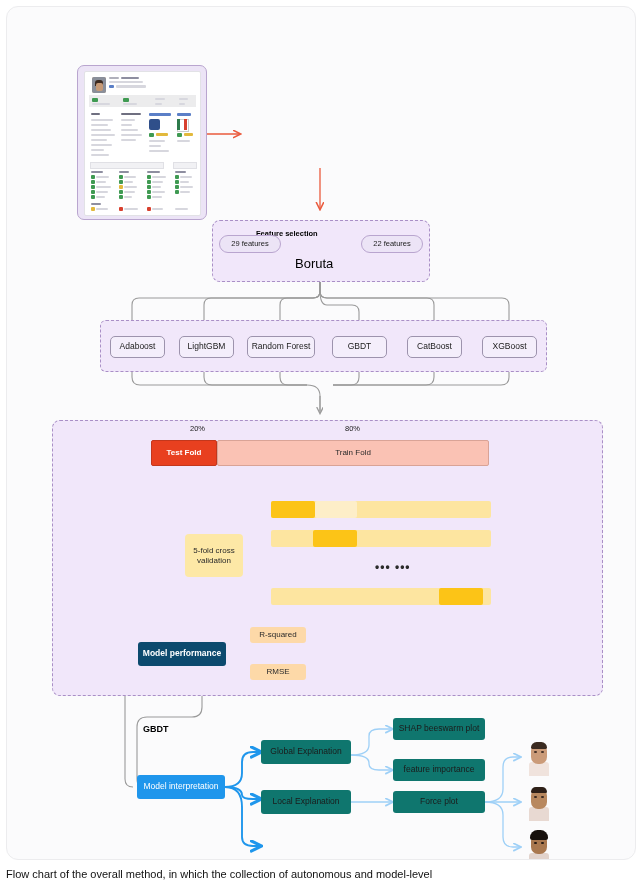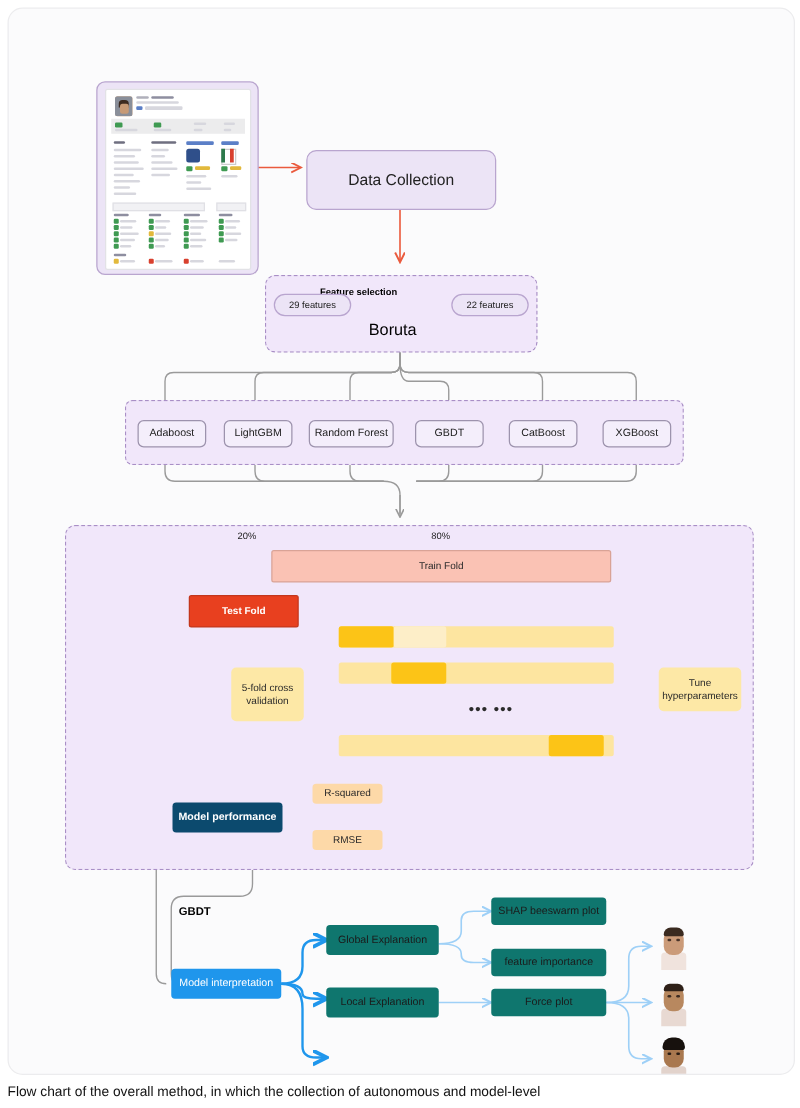--- a/index.html
+++ b/index.html
@@ -249,23 +249,20 @@
       <div class="ty" style="left:6px;top:135px;width:4px;height:3.6px;"></div>
         <div class="tl" style="left:11px;top:136px;width:12px;height:2px;"></div>
       <div class="tr" style="left:34px;top:135px;width:4px;height:3.6px;"></div>
         <div class="tl" style="left:39px;top:136px;width:14px;height:2px;"></div>
       <div class="tr" style="left:62px;top:135px;width:4px;height:3.6px;"></div>
         <div class="tl" style="left:67px;top:136px;width:11px;height:2px;"></div>
       <div class="tl" style="left:90px;top:136px;width:13px;height:2px;"></div>
     </div>
   </div>
 
-  <div class="node purple" style="left:238px;top:113px;width:152px;height:48px;font-size:12.5px;">
-    <span>Data Collection</span>
-  </div>
 
   <div class="dashbox" style="left:205px;top:213px;width:218px;height:62px;"></div>
   <div class="lblb" style="left:249px;top:222px;font-size:7.5px;">Feature selection</div>
   <div class="node pillp" style="left:212px;top:228px;width:62px;height:18px;font-size:7.5px;">
     <span>29 features</span>
   </div>
   <div class="node pillp" style="left:354px;top:228px;width:62px;height:18px;font-size:7.5px;">
     <span>22 features</span>
   </div>
   <div class="lblb" style="left:288px;top:249px;font-size:13px;font-weight:400;">Boruta</div>
@@ -288,21 +285,21 @@
   </div>
   <div class="node modelbox" style="left:475px;top:329px;width:55px;height:22px;">
     <span>XGBoost</span>
   </div>
 
   <div class="dashbox" style="left:45px;top:413px;width:551px;height:276px;"></div>
 
   <div class="lbl" style="left:163px;top:417px;font-size:7.5px;">20%</div>
   <div class="lbl" style="left:318px;top:417px;font-size:7.5px;">80%</div>
 
-  <div class="node testfold" style="left:144px;top:433px;width:88px;height:26px;margin-top:36px;">
+  <div class="node testfold" style="left:144px;top:433px;width:66px;height:26px;">
     <span>Test Fold</span>
   </div>
   <div class="node trainfold" style="left:210px;top:433px;width:272px;height:26px;">
     <span>Train Fold</span>
   </div>
 
   <div class="node yellowbox" style="left:178px;top:527px;width:58px;height:43px;flex-direction:column;">
     <span>5-fold cross</span>
     <span>validation</span>
   </div>
@@ -315,24 +312,20 @@
   <div>
     <div class="bar barbase" style="left:264px;top:523px;width:220px;height:17px;"></div>
     <div class="bar barfold" style="left:306px;top:523px;width:44px;height:17px;"></div>
   </div>
   <div class="lbl" style="left:348px;top:553px;font-size:12px;font-weight:700;color:#2b2b2b;letter-spacing:1px;">•••  •••</div>
   <div>
     <div class="bar barbase" style="left:264px;top:581px;width:220px;height:17px;"></div>
     <div class="bar barfold" style="left:432px;top:581px;width:44px;height:17px;"></div>
   </div>
 
-  <div class="node yellowbox" style="left:520px;top:527px;width:66px;height:35px;flex-direction:column;">
-    <span>Tune</span>
-    <span>hyperparameters</span>
-  </div>
 
   <div class="node orange" style="left:131px;top:635px;width:88px;height:24px;">
     <span>Model performance</span>
   </div>
   <div class="node lightorange" style="left:243px;top:620px;width:56px;height:16px;">
     <span>R-squared</span>
   </div>
   <div class="node lightorange" style="left:243px;top:657px;width:56px;height:16px;">
     <span>RMSE</span>
   </div>

